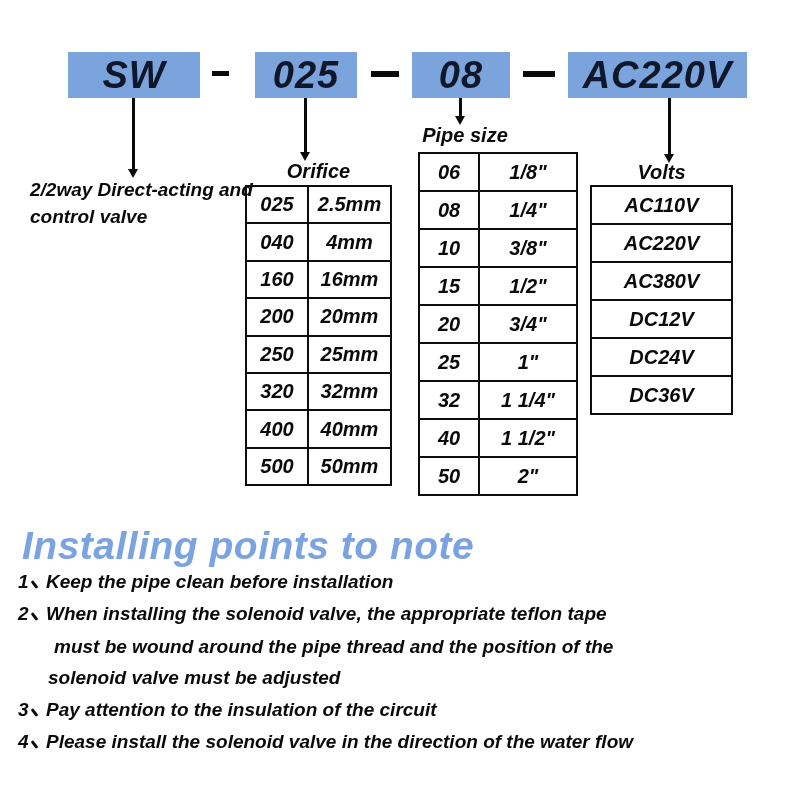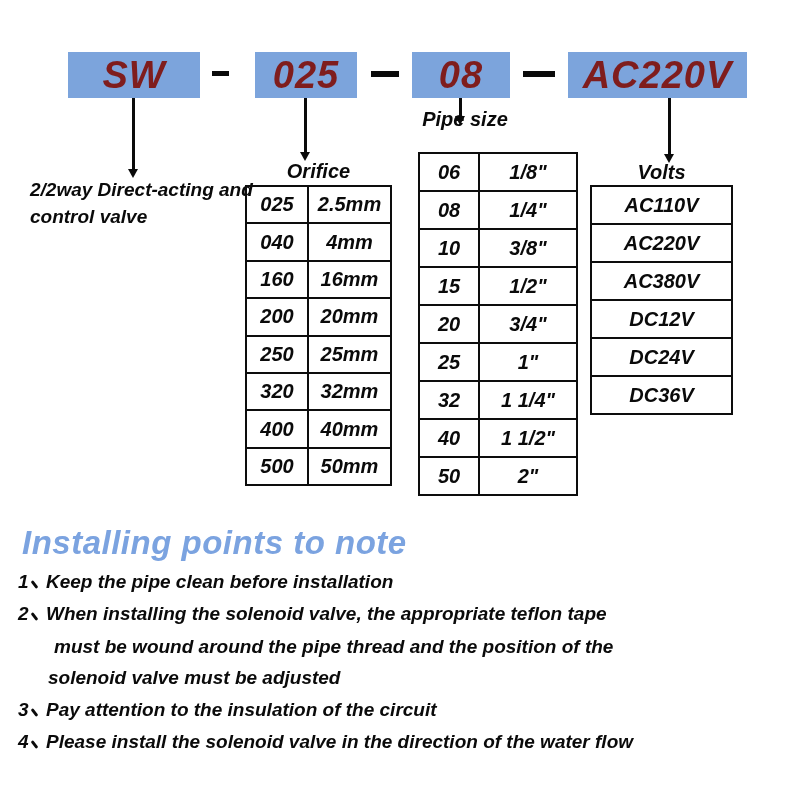--- a/index.html
+++ b/index.html
@@ -4,21 +4,21 @@
 <style>
   html,body{margin:0;padding:0;background:#fff;}
   .canvas{
     position:relative;width:800px;height:800px;background:#ffffff;overflow:hidden;
     font-family:"Liberation Sans","DejaVu Sans",sans-serif;color:#0a0a0a;
   }
   
   .code-box{
     position:absolute;top:52px;height:46px;
     display:flex;align-items:center;justify-content:center;
-    color:#7f1d1d;font-weight:bold;font-style:italic;font-size:38px;
+    color:#0f172a;font-weight:bold;font-style:italic;font-size:38px;
     letter-spacing:1px;
   }
   .box-sw{left:68px;width:132px;}
   .box-orifice{left:255px;width:102px;}
   .box-pipe{left:412px;width:98px;}
   .box-volts{left:568px;width:179px;}
   .dash{position:absolute;background:#0a0a0a;}
   .dash1{left:212px;top:71px;width:17px;height:5px;}
   .dash2{left:371px;top:71px;width:28px;height:6px;}
   .dash3{left:523px;top:71px;width:32px;height:6px;}
@@ -39,42 +39,42 @@
   .description{
     position:absolute;left:30px;top:176px;width:250px;
     font-weight:bold;font-style:italic;font-size:19px;line-height:27px;
   }
   
   .tbl-title{
     position:absolute;text-align:center;
     font-weight:bold;font-style:italic;font-size:20px;
   }
   .t-orifice{left:245px;top:160px;width:147px;}
-  .t-pipe{left:393px;top:108px;width:144px;text-align:center;}
+  .t-pipe{left:393px;top:124px;width:144px;text-align:center;}
   .t-volts{left:590px;top:161px;width:143px;}
   
   table.dtable{
     position:absolute;border-collapse:collapse;table-layout:fixed;
   }
   table.dtable td{
     border:2px solid #0d0d0d;text-align:center;vertical-align:middle;
     font-weight:bold;font-style:italic;font-size:20px;padding:0;
   }
   .orifice-table{left:245px;top:185px;width:147px;}
   .orifice-table td{height:35.4px;}
   .orifice-table td.c1{width:60px;}
   .pipe-table{left:418px;top:152px;width:160px;}
   .pipe-table td{height:36px;}
   .pipe-table td.c1{width:58px;}
   .volts-table{left:590px;top:185px;width:143px;}
   .volts-table td{height:36px;}
   
   .notes-title{
     position:absolute;left:22px;top:524px;
-    font-weight:bold;font-style:italic;font-size:33px;color:#7BA3E0;
+    font-weight:bold;font-style:italic;font-size:39px;color:#7BA3E0;
     letter-spacing:0.5px;
   }
   .note-num{
     position:absolute;left:18px;width:30px;
     font-weight:bold;font-style:italic;font-size:19px;white-space:nowrap;
   }
   .note-line{
     position:absolute;left:46px;width:720px;
     font-weight:bold;font-style:italic;font-size:19px;white-space:nowrap;
   }

